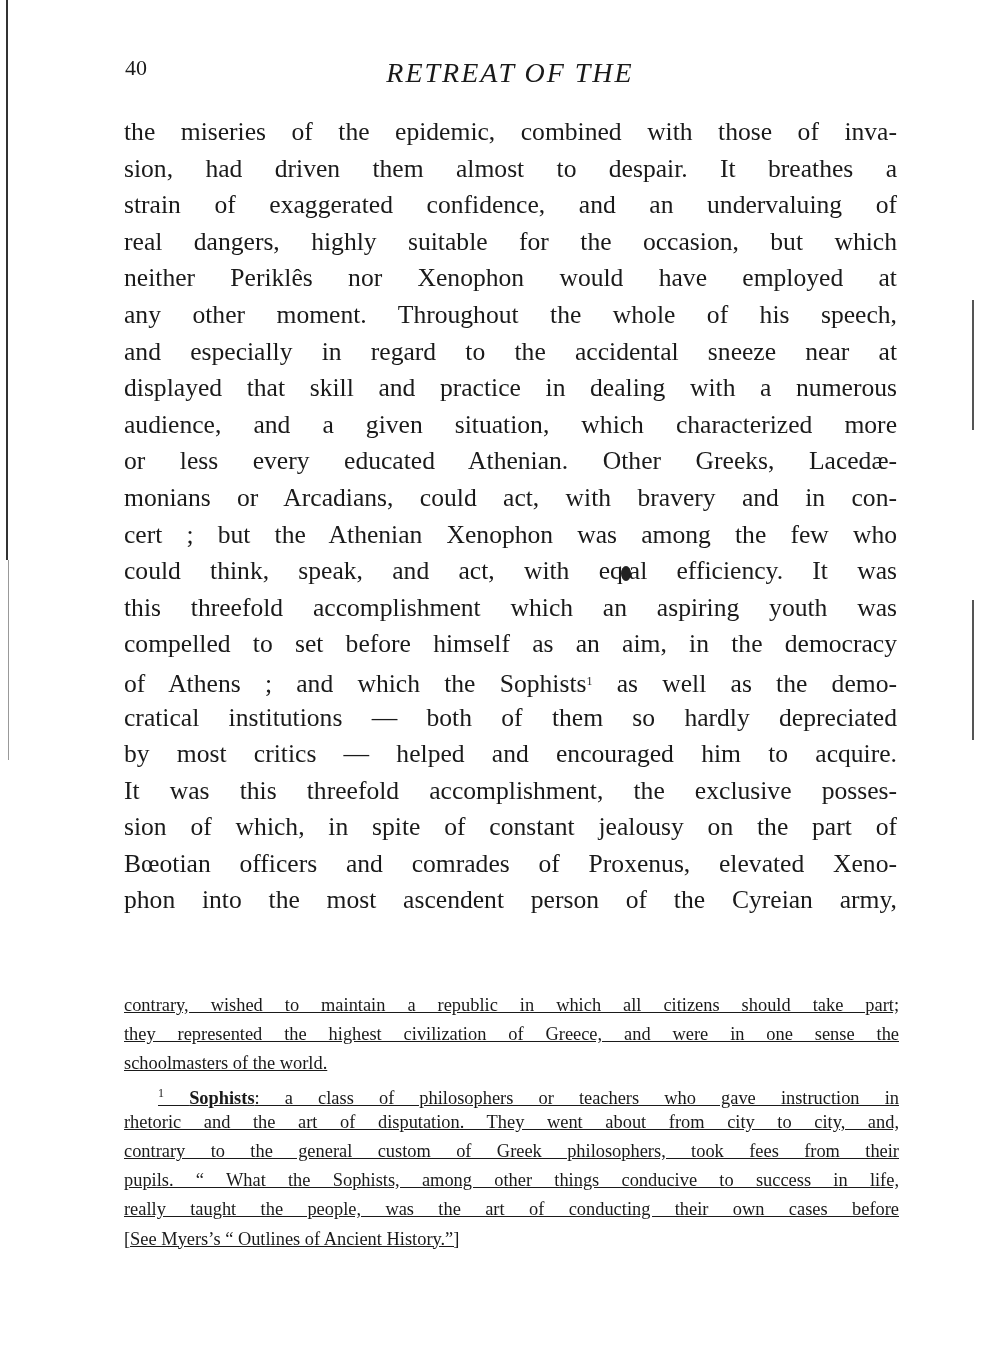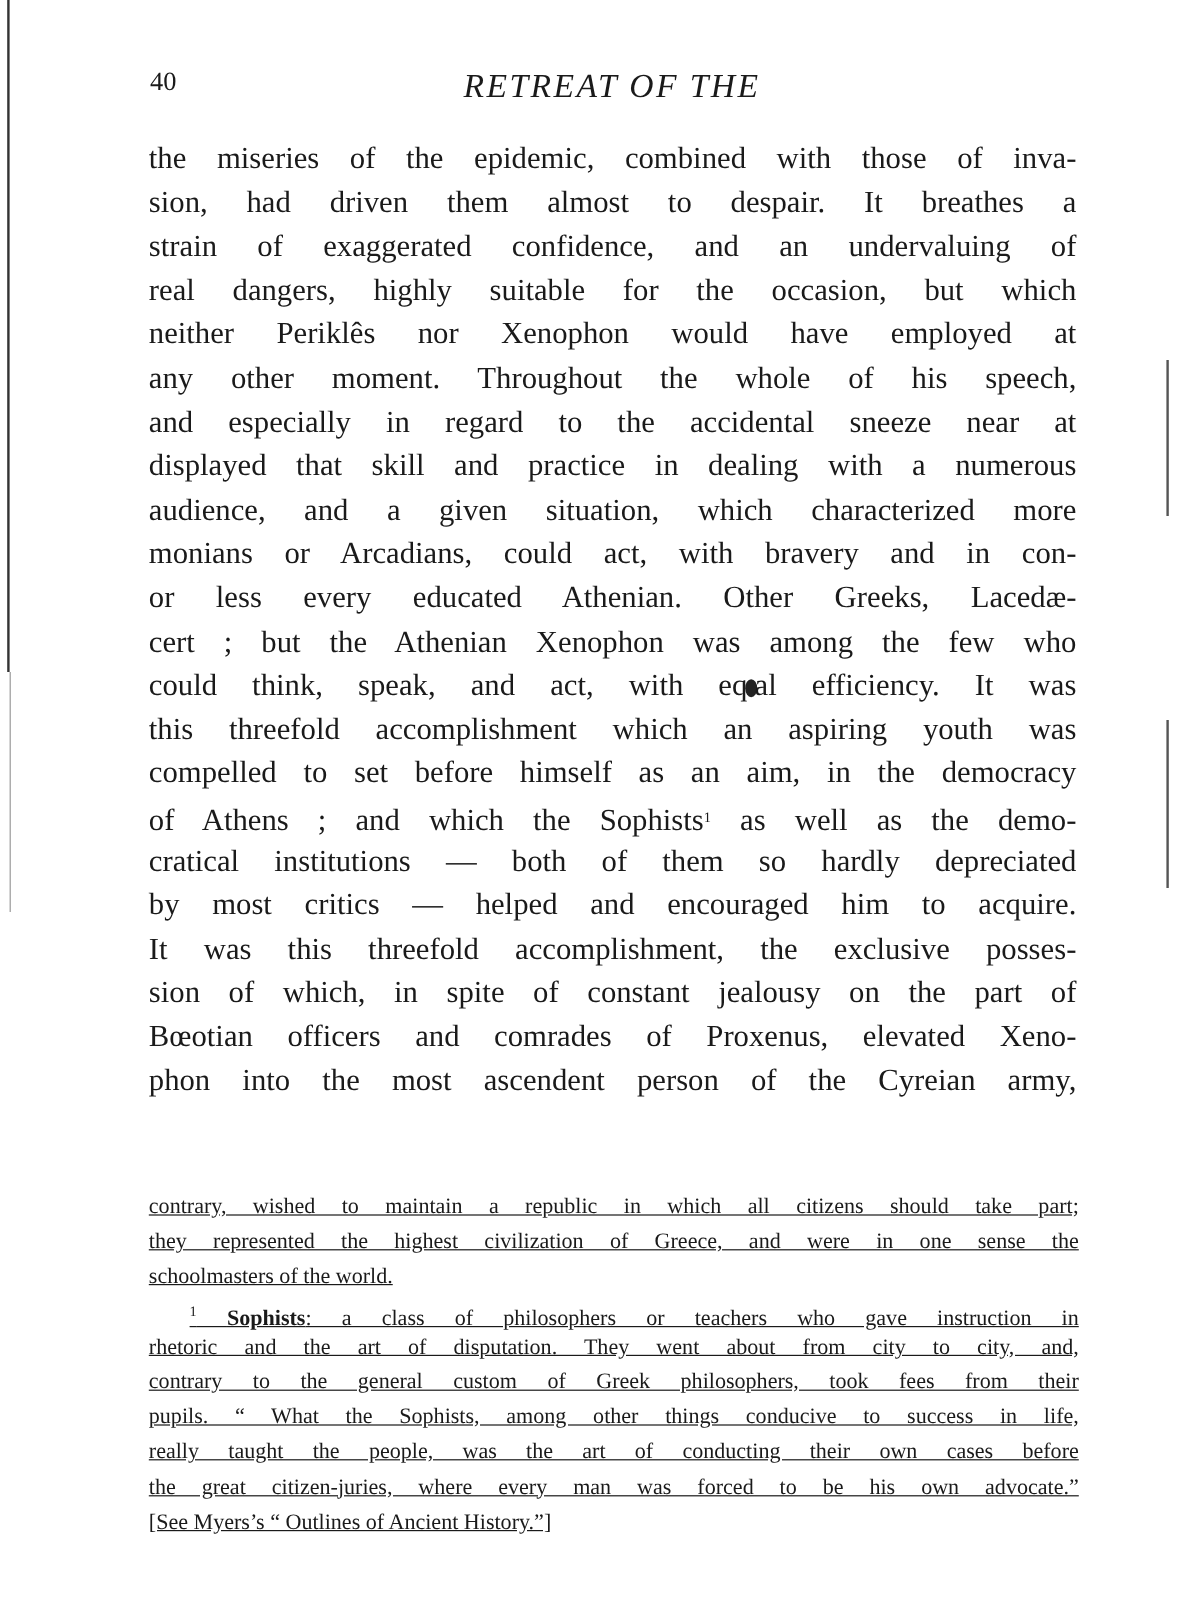--- a/index.html
+++ b/index.html
@@ -36,22 +36,22 @@
 <div class="body-text">
   <span class="line">the miseries of the epidemic, combined with those of inva-</span>
   <span class="line">sion, had driven them almost to despair.  It breathes a</span>
   <span class="line">strain of exaggerated confidence, and an undervaluing of</span>
   <span class="line">real dangers, highly suitable for the occasion, but which</span>
   <span class="line">neither Periklês nor Xenophon would have employed at</span>
   <span class="line">any other moment.  Throughout the whole of his speech,</span>
   <span class="line">and especially in regard to the accidental sneeze near at</span>
   <span class="line">displayed that skill and practice in dealing with a numerous</span>
   <span class="line">audience, and a given situation, which characterized more</span>
+  <span class="line">or less every educated Athenian.  Other Greeks, Lacedæ-</span>
   <span class="line">monians or Arcadians, could act, with bravery and in con-</span>
-  <span class="line">or less every educated Athenian.  Other Greeks, Lacedæ-</span>
   <span class="line">cert ; but the Athenian Xenophon was among the few who</span>
   <span class="line"><span>could think, speak, and act, with eq</span><span class="blot"></span><span>al efficiency.  It was</span></span>
   <span class="line">this threefold accomplishment which an aspiring youth was</span>
   <span class="line">compelled to set before himself as an aim, in the democracy</span>
   <span class="line"><span>of Athens ; and which the Sophists</span><sup>1</sup><span> as well as the demo-</span></span>
   <span class="line">cratical institutions — both of them so hardly depreciated</span>
   <span class="line">by most critics — helped and encouraged him to acquire.</span>
   <span class="line">It was this threefold accomplishment, the exclusive posses-</span>
   <span class="line">sion of which, in spite of constant jealousy on the part of</span>
   <span class="line">Bœotian officers and comrades of Proxenus, elevated Xeno-</span>
@@ -60,15 +60,14 @@
 
 <div class="footnotes">
   <span class="fn-line">contrary, wished to maintain a republic in which all citizens should take part;</span>
   <span class="fn-line">they represented the highest civilization of Greece, and were in one sense the</span>
   <span class="fn-line short">schoolmasters of the world.</span>
   <span class="fn-line fn-indent"><sup>1</sup> <span class="bold">Sophists</span><span>: a class of philosophers or teachers who gave instruction in</span></span>
   <span class="fn-line">rhetoric and the art of disputation.  They went about from city to city, and,</span>
   <span class="fn-line">contrary to the general custom of Greek philosophers, took fees from their</span>
   <span class="fn-line">pupils.  “ What the Sophists, among other things conducive to success in life,</span>
   <span class="fn-line">really taught the people, was the art of conducting their own cases before</span>
-  <span class="fn-line">the great citizen-juries, where every man was forced to be his own advocate.”</span>
   <span class="fn-line short">[See Myers’s “ Outlines of Ancient History.”]</span>
 </div>
 
 </body></html>

